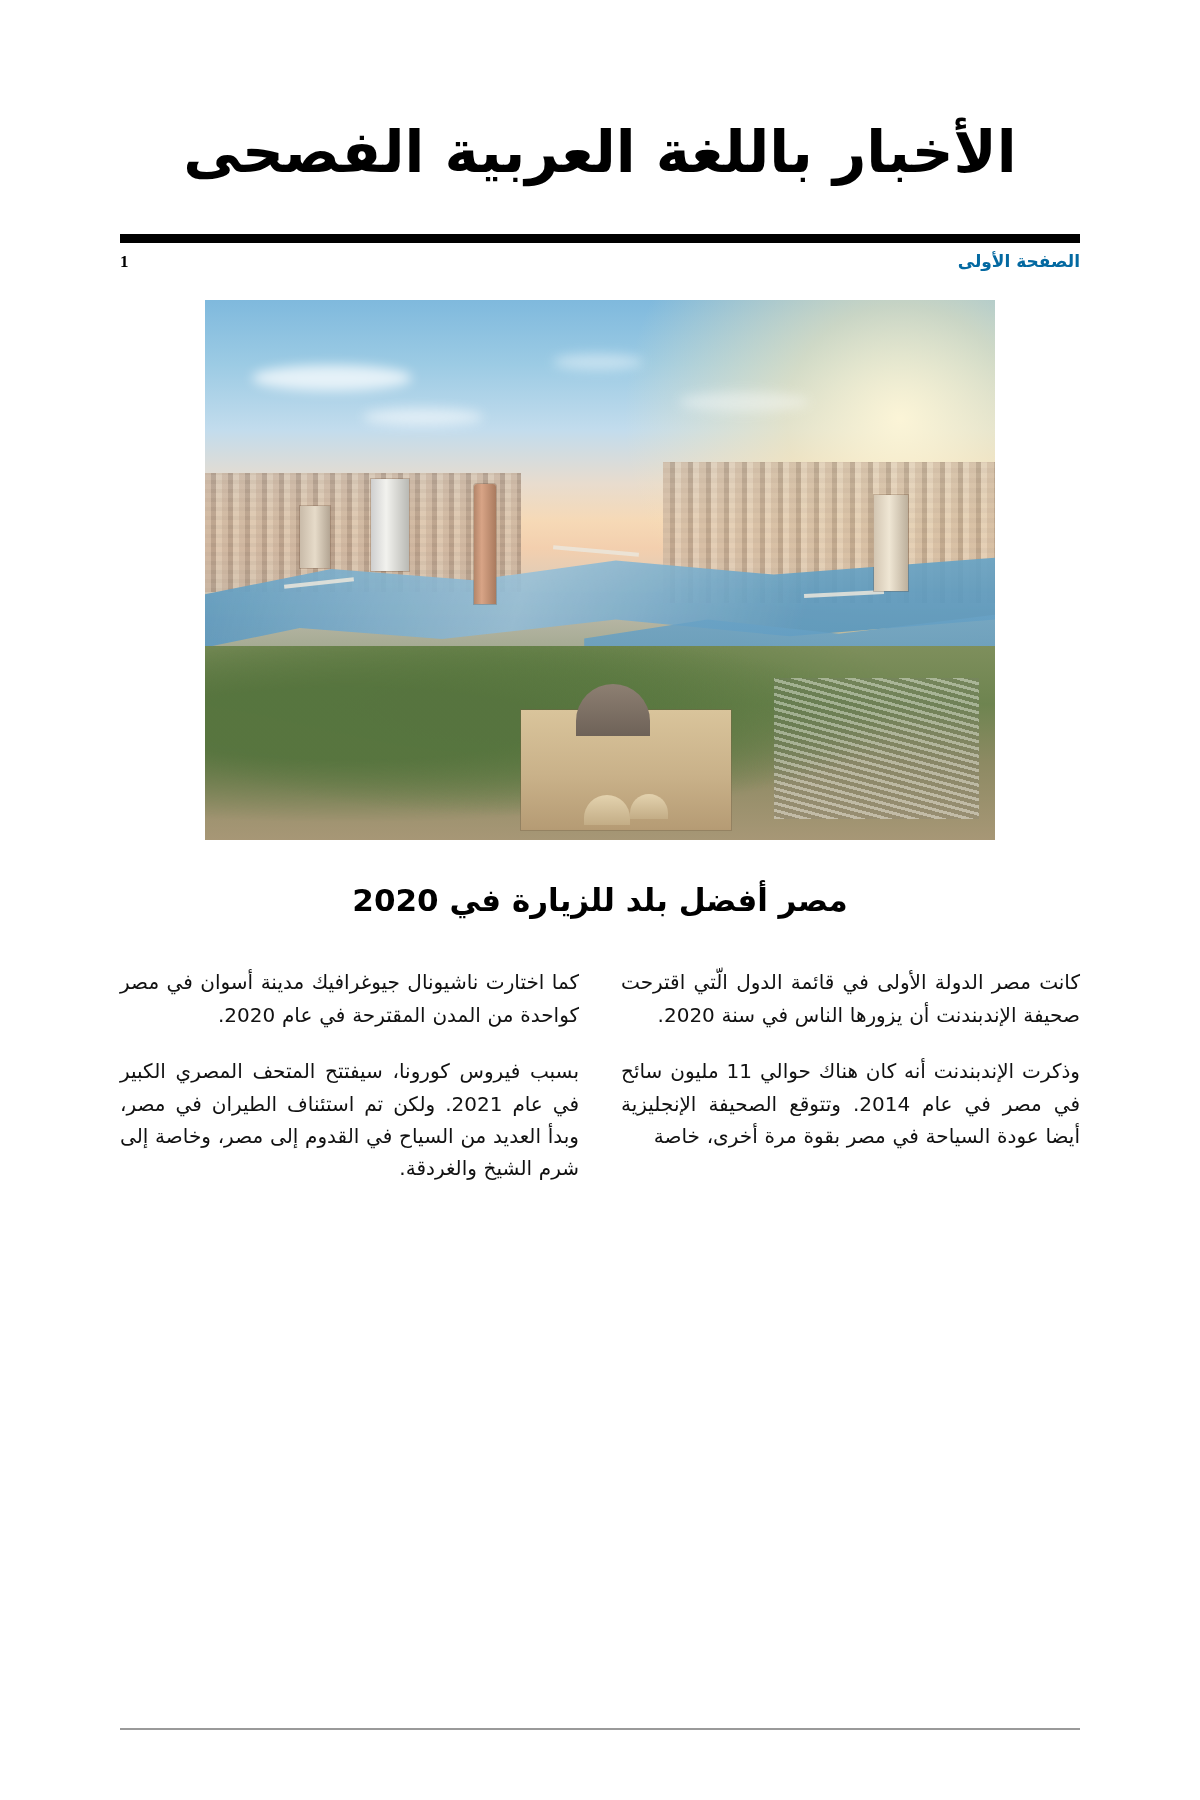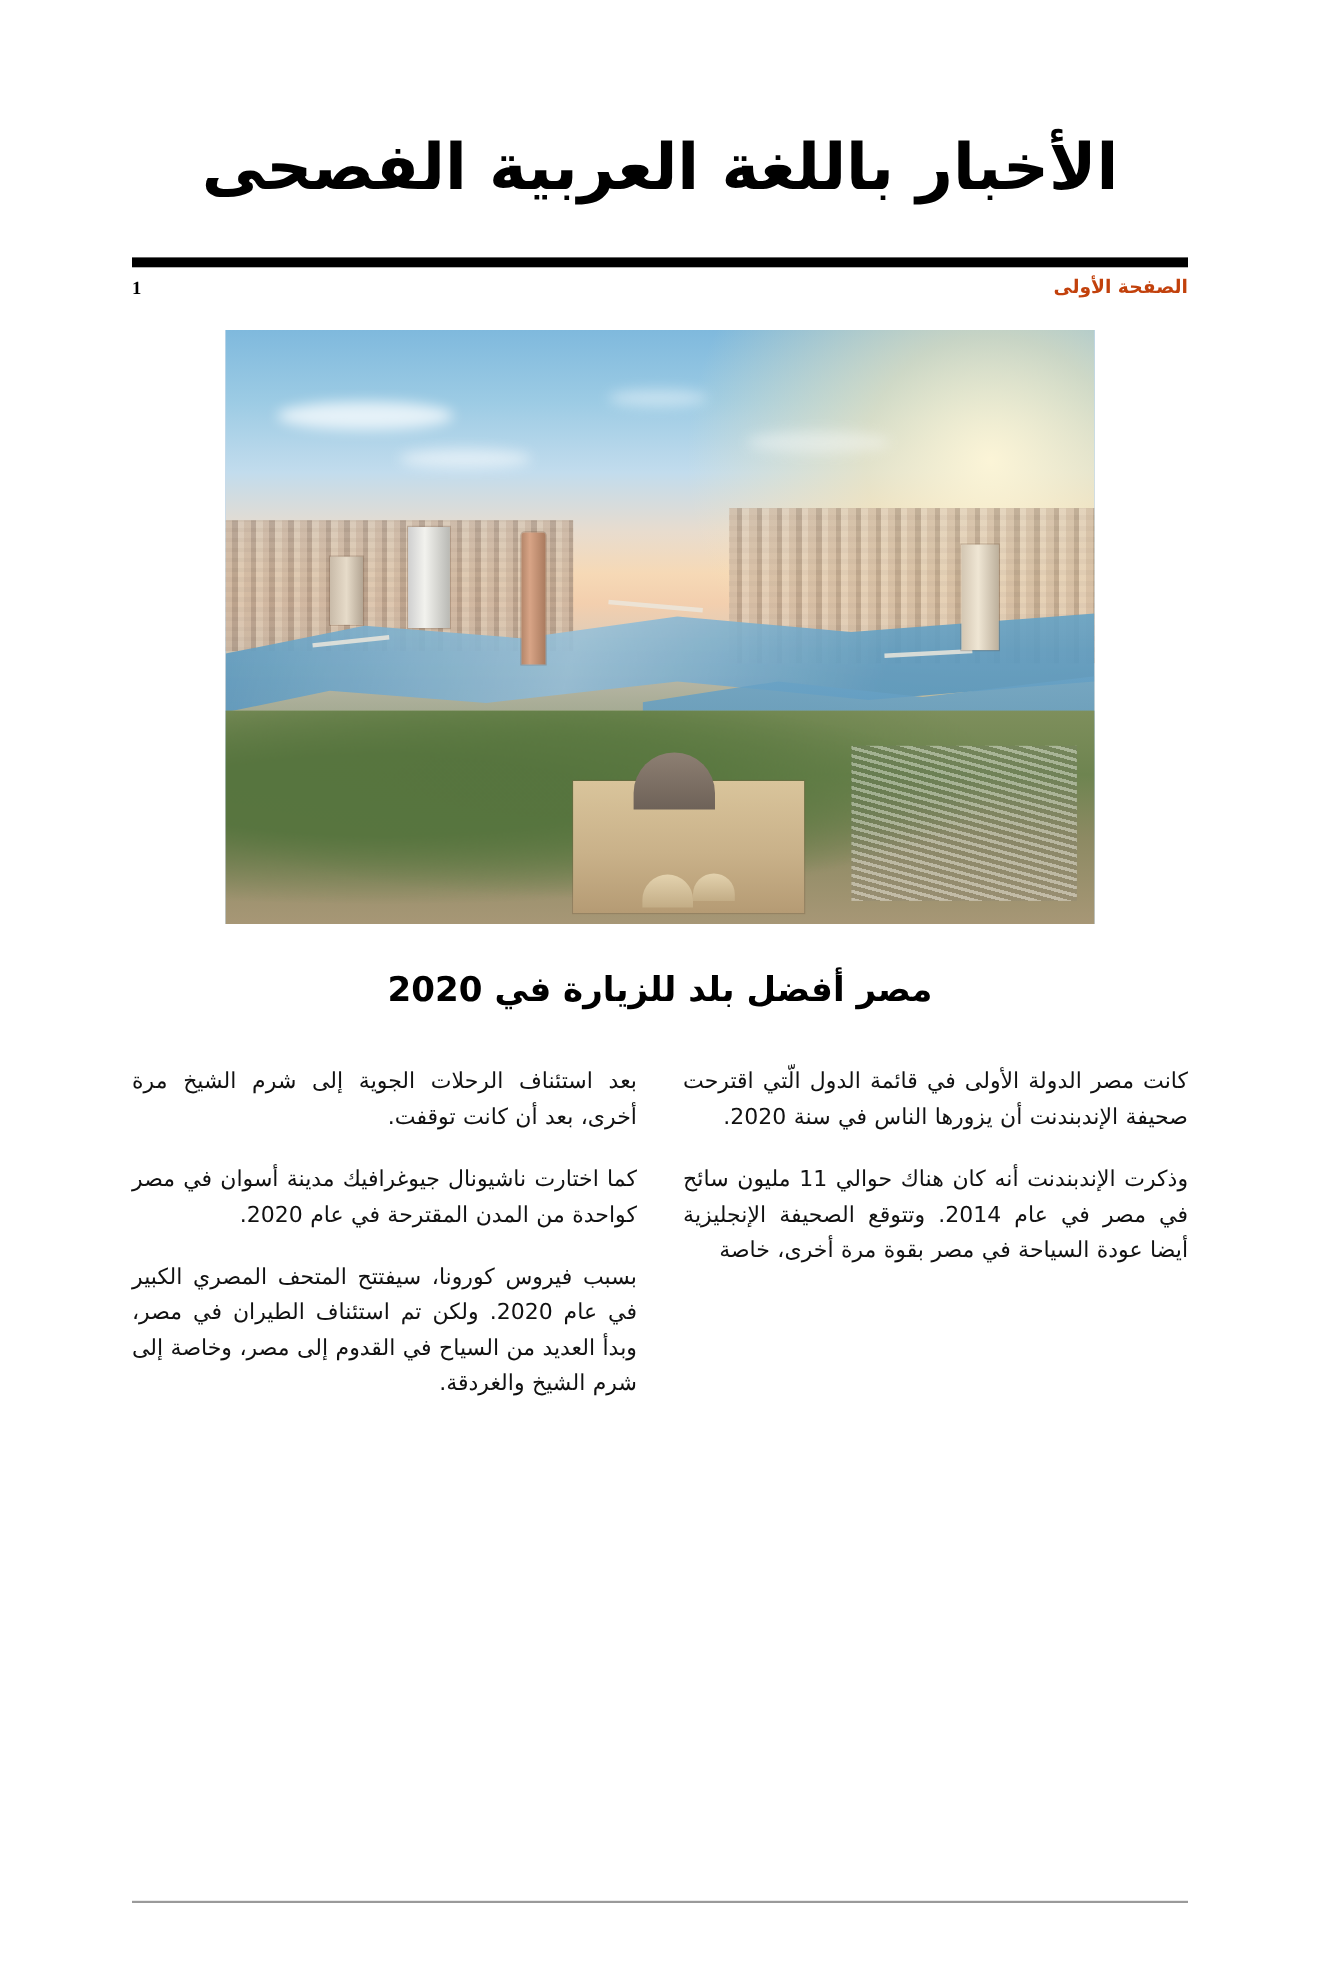--- a/index.html
+++ b/index.html
@@ -57,21 +57,21 @@
     align-items: center;
     justify-content: space-between;
     margin-top: 5px;
     height: 26px;
   }
 
   .header-section-label {
     font-family: "DejaVu Sans", sans-serif;
     font-weight: 700;
     font-size: 17px;
-    color: #c2410c;
+    color: #0369a1;
     line-height: 1;
   }
 
   .header-page-number {
     font-family: "Liberation Serif", serif;
     font-weight: 700;
     font-size: 17px;
     color: #000000;
     line-height: 1;
   }
@@ -374,23 +374,22 @@
   <h1 class="article-headline">مصر أفضل بلد للزيارة في 2020</h1>
 
   <section class="article-body">
 
     <div class="column">
       <p>كانت مصر الدولة الأولى في قائمة الدول الّتي اقترحت صحيفة الإندبندنت أن يزورها الناس في سنة 2020.</p>
       <p>وذكرت الإندبندنت أنه كان هناك حوالي 11 مليون سائح في مصر في عام 2014. وتتوقع الصحيفة الإنجليزية أيضا عودة السياحة في مصر بقوة مرة أخرى، خاصة</p>
     </div>
 
     <div class="column">
-      <p>بعد استئناف الرحلات الجوية إلى شرم الشيخ مرة أخرى، بعد أن كانت توقفت.</p>
       <p>كما اختارت ناشيونال جيوغرافيك مدينة أسوان في مصر كواحدة من المدن المقترحة في عام 2020.</p>
-      <p>بسبب فيروس كورونا، سيفتتح المتحف المصري الكبير في عام 2020. ولكن تم استئناف الطيران في مصر، وبدأ العديد من السياح في القدوم إلى مصر، وخاصة إلى شرم الشيخ والغردقة.</p>
+      <p>بسبب فيروس كورونا، سيفتتح المتحف المصري الكبير في عام 2021. ولكن تم استئناف الطيران في مصر، وبدأ العديد من السياح في القدوم إلى مصر، وخاصة إلى شرم الشيخ والغردقة.</p>
     </div>
 
   </section>
 
   <footer class="footer">
     <div class="footer-rule"></div>
   </footer>
 
 </div>
 

